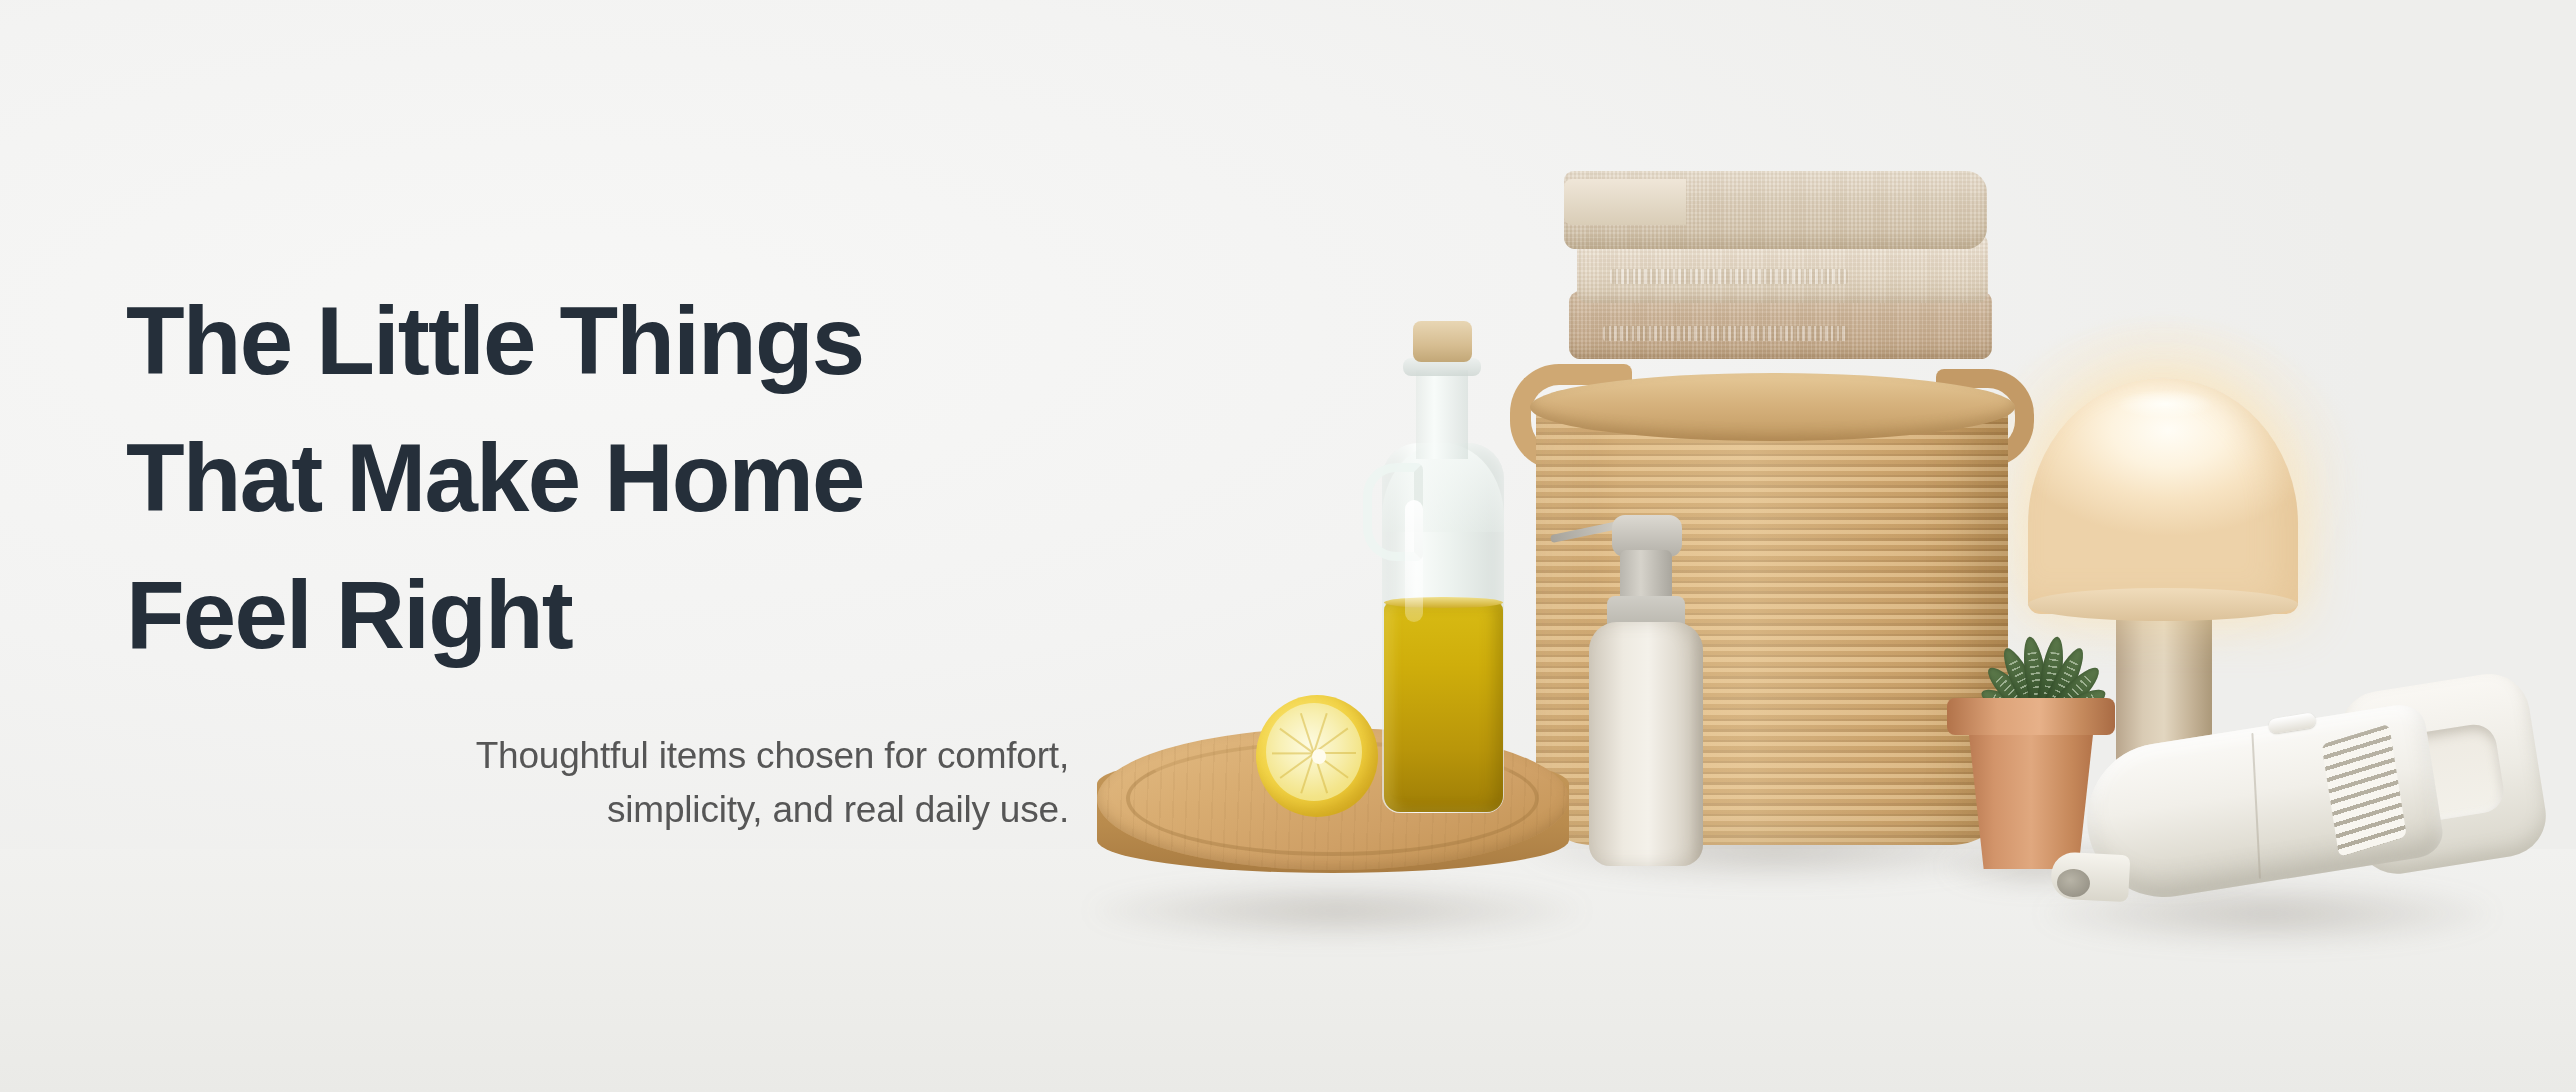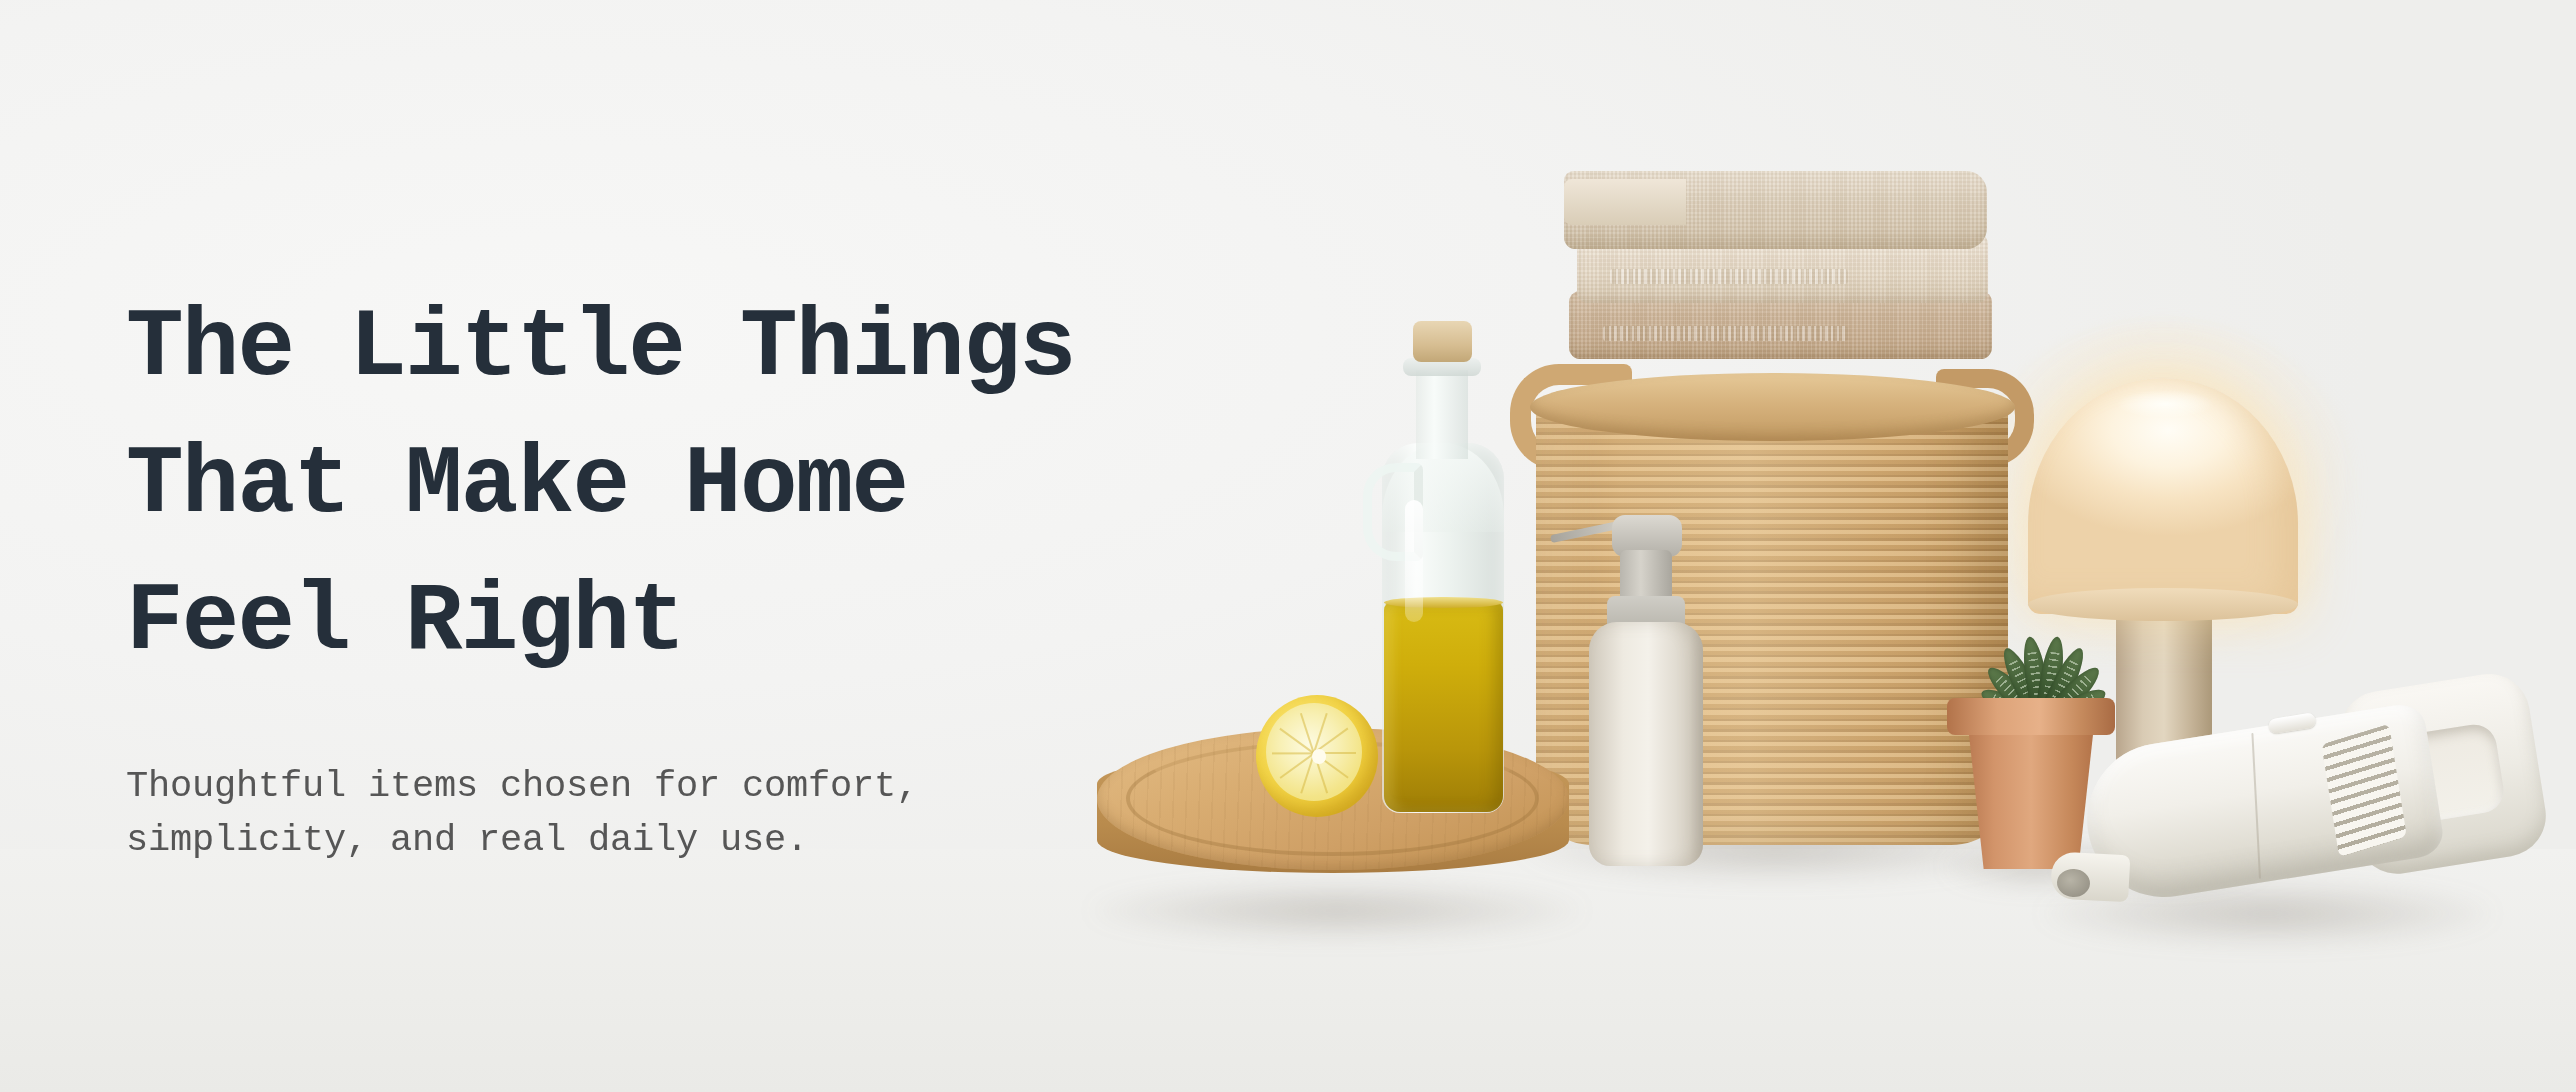--- a/index.html
+++ b/index.html
@@ -18,39 +18,40 @@
   }
 
   
   .floor {
     position:absolute; left:0; right:0; bottom:0; height:244px;
     background:linear-gradient(180deg,#f1f1ef 0%, #ededea 60%, #eaeae7 100%);
   }
 
   
   .text-col {
-    position:absolute; left:126px; top:280px; width:1073px;font-family:Liberation Mono, monospace;
+    position:absolute; left:126px; top:272px; width:1073px;
   }
   .headline {
     font-size:96px;
     line-height:137px;
     font-weight:bold;
     letter-spacing:-1.8px;
     color:#252f3a;
     white-space:pre-line;
   }
   .subhead {
-    margin-top:68px;
+    margin-top:46px;
     font-size:37px;
     line-height:54px;
     font-weight:400;
     color:#565656;
     letter-spacing:-0.2px;
     max-width:943px;
     white-space:pre-line;
+    text-align:right;
   }
 
   
   .scene { position:absolute; left:1081px; top:0; width:1495px; height:1093px; }
   .scene > * { position:absolute; }
 
   
   .shadow {
     border-radius:50%;
     background:radial-gradient(ellipse at center, rgba(120,112,100,.30) 0%, rgba(120,112,100,.12) 45%, rgba(120,112,100,0) 75%);

